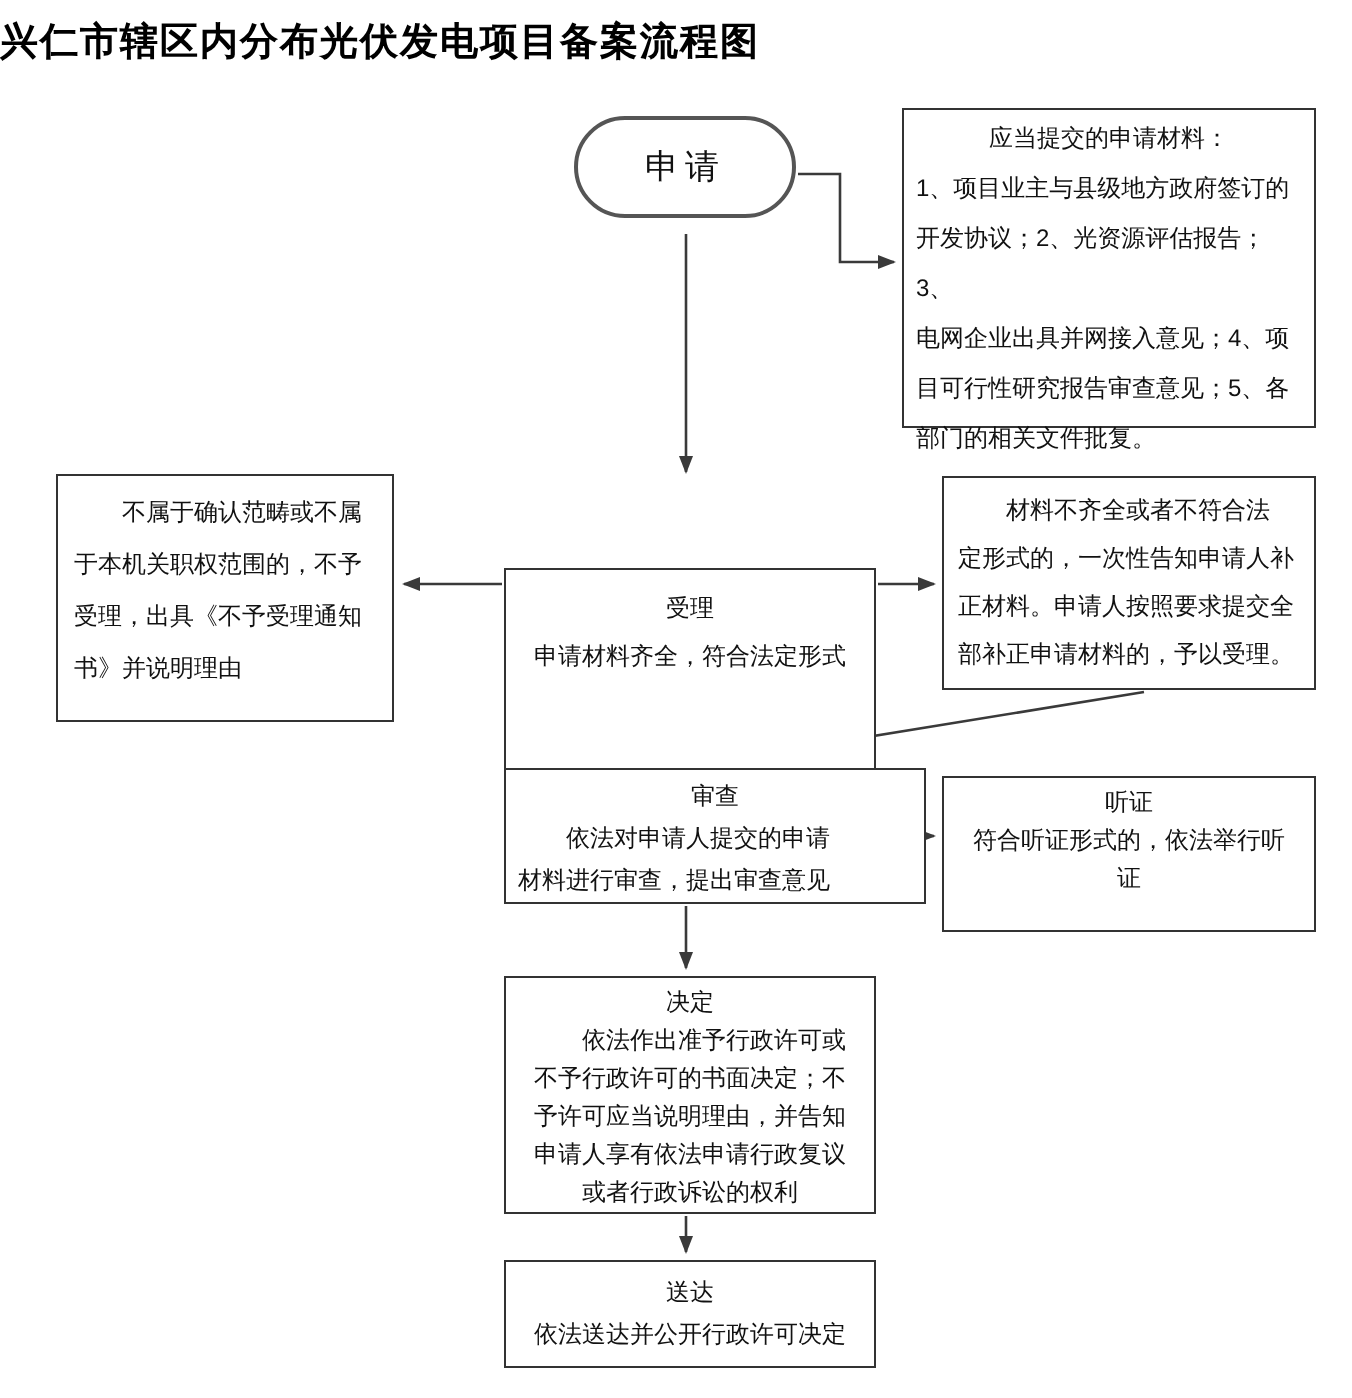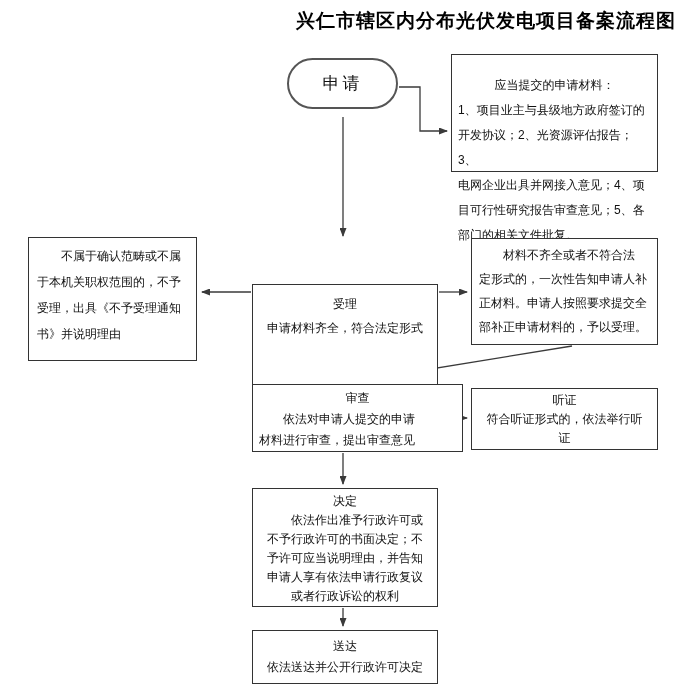--- a/index.html
+++ b/index.html
@@ -2,39 +2,39 @@
 <html><head>
 <meta charset="utf-8">
 <style>
   html,body{margin:0;padding:0;background:#fff;}
   .canvas{
     position:relative;width:676px;height:699px;background:#ffffff;
     font-family:"Liberation Sans", sans-serif;color:#111;overflow:hidden;
   }
   .title{
     position:absolute;top:8px;left:0;width:676px;margin:0;
-    font-size:19px;font-weight:bold;text-align:right;letter-spacing:1px;color:#000;
+    font-size:19px;font-weight:bold;text-align:left;letter-spacing:1px;color:#000;
   }
   .box{
     position:absolute;box-sizing:border-box;border:1.6px solid #333;background:#fff;
     font-size:12px;color:#111;
   }
   .pre{white-space:pre-line;}
   .tc{text-align:center;}
   .tl{text-align:left;}
   svg.wires{position:absolute;left:0;top:0;pointer-events:none;}
 
   .n-apply{left:287px;top:58px;width:111px;height:51px;border-width:2px;border-color:#555;
            font-size:17px;text-align:center;padding-top:12px;letter-spacing:3px;border-radius:26px;}
-  .n-materials{left:451px;top:54px;width:207px;height:118px;padding:18px 6px;line-height:25px;}
+  .n-materials{left:451px;top:54px;width:207px;height:160px;padding:2px 6px;line-height:25px;}
   .n-accept{left:252px;top:240px;width:186px;height:106px;text-align:center;padding-top:7px;line-height:24px;margin-top:44px;}
   .n-reject{left:28px;top:237px;width:169px;height:124px;padding:5px 8px;line-height:26px;}
   .n-supplement{left:471px;top:238px;width:187px;height:107px;padding:4px 7px;line-height:24px;}
   .n-review{left:252px;top:384px;width:211px;height:68px;padding:3px 6px;line-height:21px;}
-  .n-hearing{left:471px;top:388px;width:187px;height:62px;padding:3px 6px;line-height:19px;font-family:Liberation Mono, monospace;}
+  .n-hearing{left:471px;top:388px;width:187px;height:78px;padding:3px 6px;line-height:19px;}
   .n-decision{left:252px;top:488px;width:186px;height:119px;padding:3px 8px;line-height:19px;}
   .n-delivery{left:252px;top:630px;width:186px;height:54px;padding:5px 4px;line-height:21px;}
 </style>
 </head>
 <body>
 
 <div class="canvas">
 
   <h1 class="title">兴仁市辖区内分布光伏发电项目备案流程图</h1>
 

